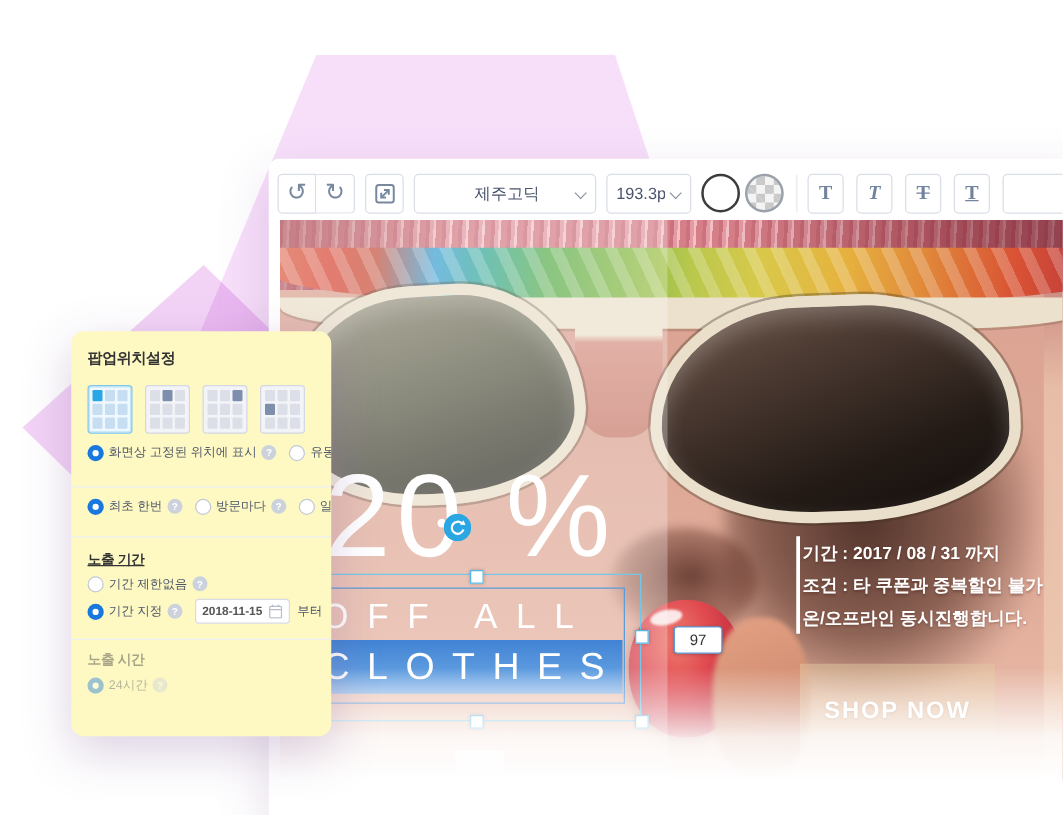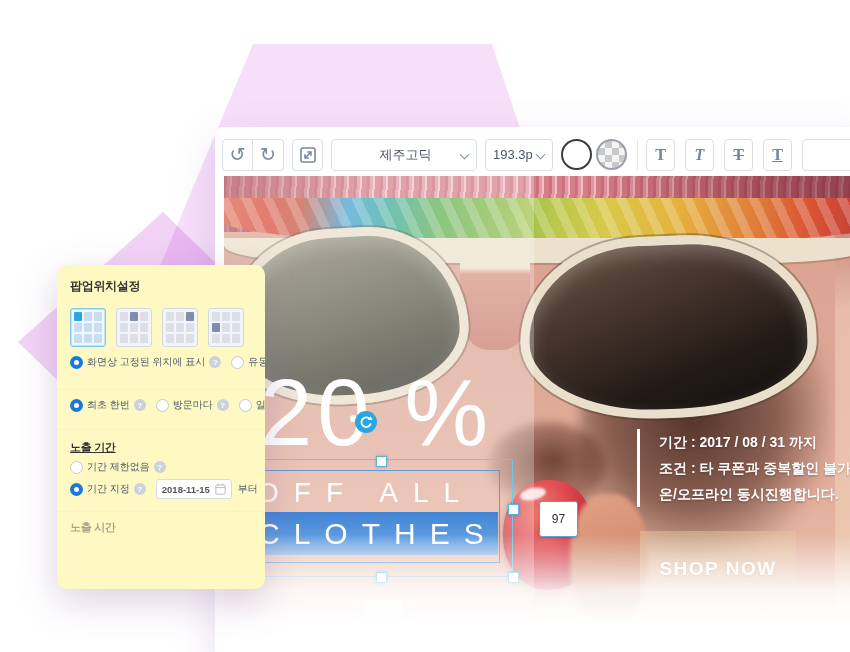--- a/index.html
+++ b/index.html
@@ -99,42 +99,42 @@
            letter-spacing:5px; white-space:nowrap; z-index:10; }
   .discount .pct { margin-left:30px; }
   .dot { position:absolute; left:126px; top:239px; width:7px; height:7px; border-radius:50%;
            background:#fff; z-index:10; }
   .offer1 { position:absolute; left:33px; top:301px; color:#fff; font-size:28px; letter-spacing:15px;
            white-space:nowrap; z-index:10; }
   .offer-bar { position:absolute; left:12px; top:336px; width:262px; height:43px; z-index:10;
            background:linear-gradient(180deg,#4183d4 0%, #5c9adf 55%, #93bdea 100%);
            display:flex; align-items:center; padding-left:22px; }
   .offer-bar span { color:#fff; font-size:30px; letter-spacing:14px; white-space:nowrap; }
-  .promo { position:absolute; left:413px; top:253px; border-left:3px solid #fff; padding-left:19px;
+  .promo { position:absolute; left:413px; top:253px; border-left:3px solid #fff; padding-left:2px;
            z-index:10; }
   .promo div { color:#fff; font-size:14px; font-weight:bold; line-height:26px; white-space:nowrap;
            text-shadow:0 1px 2px rgba(60,20,10,.35); }
   .shop { position:absolute; left:416px; top:355px; width:156px; height:76px; z-index:10;
            background:rgba(228,200,162,.5); display:flex; align-items:center; justify-content:center; }
   .shop span { color:#fff; font-size:19px; font-weight:bold; letter-spacing:1.5px;
            text-shadow:0 1px 2px rgba(120,80,50,.3); }
 
   
   .sel-outer { position:absolute; left:16px; top:283px; width:273px; height:118px;
            border:1px solid #74c6e9; z-index:20; }
   .sel-inner { position:absolute; left:22px; top:294px; width:254px; height:93px;
            border:1px solid #5b9bd8; z-index:20; }
   .handle { position:absolute; width:11px; height:11px; background:#fff; border:1px solid #56b5e2;
            box-shadow:0 0 3px rgba(0,0,0,.25); z-index:30; }
   .h-top { left:152px; top:280px; }
   .h-right { left:284px; top:328px; }
   .h-bottom { left:152px; top:396px; }
   .h-corner { left:284px; top:396px; }
   .rot-handle { position:absolute; left:131px; top:235px; width:22px; height:22px; z-index:30; }
-  .size-badge { position:absolute; left:315px; top:325px; width:39px; height:36px; background:#fff;
+  .size-badge { position:absolute; left:315px; top:325px; width:39px; height:22px; background:#fff;
            border:1px solid #5b9bd8; border-radius:3px; display:flex; align-items:center;
            justify-content:center; font-size:12px; color:#333; z-index:30;
            box-shadow:0 1px 3px rgba(0,0,0,.2); }
   .ghost-box { position:absolute; left:140px; top:424px; width:39px; height:17px; background:#fff;
            opacity:.8; border-radius:3px; z-index:35; }
 
   
   .panel { position:absolute; left:57px; top:265px; width:208px; height:324px; background:#fef9c3;
            border-radius:10px; z-index:5; box-shadow:0 12px 38px rgba(130,90,150,.28);
            padding:7px 0 0 13px; overflow:hidden; }
@@ -367,14 +367,19 @@
         <line x1="3.2" y1="0.8" x2="3.2" y2="2.6" stroke="#b6bdc9" stroke-width="1.2"></line>
         <line x1="7.8" y1="0.8" x2="7.8" y2="2.6" stroke="#b6bdc9" stroke-width="1.2"></line>
       </svg>
     </span>
     <span class="dsuffix">부터</span>
   </div>
 
   <div class="hr hr3"></div>
   <div class="faded">
     <div class="pn-h" style="margin-top:8px;">노출 시간</div>
+    <div class="row mt6">
+      <span class="radio"></span>
+      <span class="rlbl">24시간</span>
+      <span class="help">?</span>
+    </div>
   </div>
 </div>
 
 </body></html>

